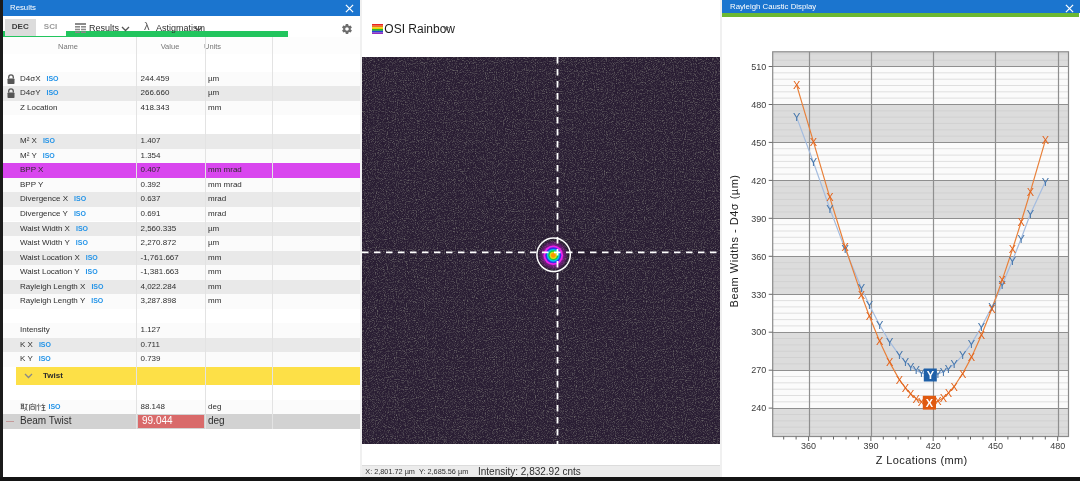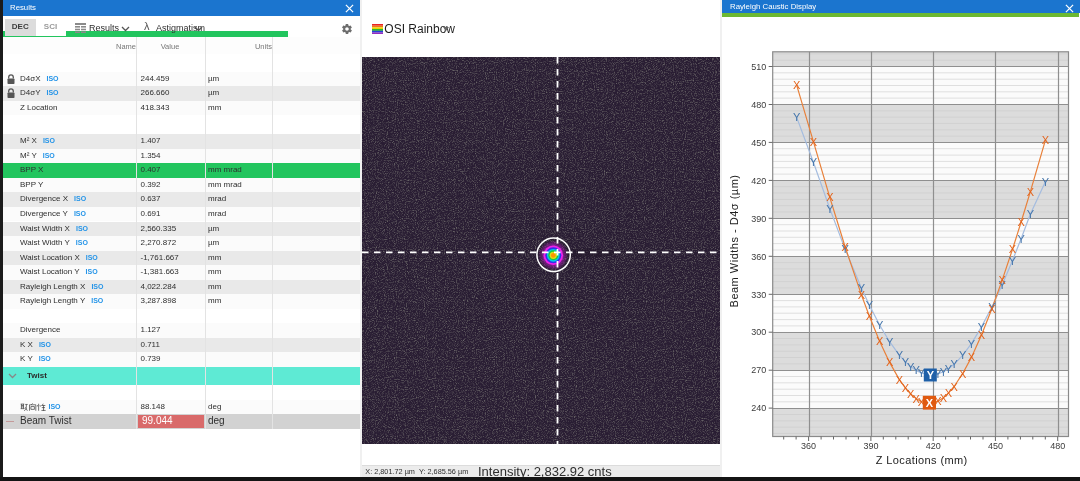--- a/index.html
+++ b/index.html
@@ -33,23 +33,23 @@
     <span style="position:absolute;left:144px;top:4px;font-size:11px;color:#555">λ</span>
     <span style="position:absolute;left:156px;top:6.5px;font-size:9px;color:#2e2e2e">Astigmatism</span>
     <svg width="9" height="6" viewBox="0 0 9 6" style="position:absolute;left:194px;top:9.5px">
         <path d="M1 1 L4.5 4.5 L8 1" fill="none" stroke="#555" stroke-width="1.3"></path>
       </svg>
     <svg width="12" height="12" viewBox="0 0 24 24" style="position:absolute;left:341px;top:6.5px">
         <path fill="#6d6d6d" d="M19.4 13c0-.3.1-.6.1-1s0-.7-.1-1l2.1-1.6c.2-.2.2-.4.1-.6l-2-3.5c-.1-.2-.4-.3-.6-.2l-2.5 1c-.5-.4-1.1-.7-1.7-1l-.4-2.6c0-.2-.2-.4-.5-.4h-4c-.2 0-.4.2-.5.4l-.4 2.6c-.6.2-1.1.6-1.7 1l-2.5-1c-.2-.1-.5 0-.6.2l-2 3.5c-.1.2-.1.5.1.6L4.5 11c0 .3-.1.6-.1 1s0 .7.1 1l-2.1 1.6c-.2.2-.2.4-.1.6l2 3.5c.1.2.4.3.6.2l2.5-1c.5.4 1.1.7 1.7 1l.4 2.6c0 .2.2.4.5.4h4c.2 0 .4-.2.5-.4l.4-2.6c.6-.2 1.1-.6 1.7-1l2.5 1c.2.1.5 0 .6-.2l2-3.5c.1-.2.1-.5-.1-.6L19.4 13zM12 15.5c-1.9 0-3.5-1.6-3.5-3.5s1.6-3.5 3.5-3.5 3.5 1.6 3.5 3.5-1.6 3.5-3.5 3.5z"></path>
       </svg>
   </div>
   <div style="position:absolute;left:0;top:37px;width:360px;height:17px;background:#fdfdfd">
-    <span style="position:absolute;left:0;width:136px;text-align:right;top:5px;font-size:7.5px;color:#777">Name</span>
+    <span style="position:absolute;left:0;width:136px;text-align:center;top:5px;font-size:7.5px;color:#777">Name</span>
     <span style="position:absolute;left:136px;width:68px;text-align:center;top:5px;font-size:7.5px;color:#777">Value</span>
-    <span style="position:absolute;left:204px;width:68px;text-align:right;top:5px;font-size:7.5px;color:#777">Units</span>
+    <span style="position:absolute;left:204px;width:68px;text-align:left;top:5px;font-size:7.5px;color:#777">Units</span>
   </div>
 <div style="position:absolute;left:0;top:71.8px;width:360px;height:14.55px;background:#fbfbfb;font-size:8px;line-height:14.55px;color:#2e2e2e">
       <svg width="10" height="11" viewBox="0 0 9 11" style="position:absolute;left:5.5px;top:2px">
         <path d="M2.2 4.5 V3.2 a2.3 2.3 0 0 1 4.6 0 V4.5" fill="none" stroke="#555" stroke-width="1.3"></path>
         <rect x="1" y="4.5" width="7" height="5.5" rx="0.8" fill="#555"></rect>
       </svg>
       <span style="position:absolute;left:20px;top:0;line-height:14.55px;white-space:nowrap">D4σX<span style="color:#2494e8;font-weight:bold;font-size:7px;margin-left:6px">ISO</span></span>
       <span style="position:absolute;left:140.5px;top:0;line-height:14.55px">244.459</span>
       <span style="position:absolute;left:208px;top:0;line-height:14.55px">µm</span>
     </div>
@@ -68,21 +68,21 @@
       <span style="position:absolute;left:208px;top:0;line-height:14.55px">mm</span>
     </div>
 <div style="position:absolute;left:0;top:134.2px;width:360px;height:14.55px;background:#e9e9e9;font-size:8px;line-height:14.55px;color:#2e2e2e">
       <span style="position:absolute;left:20px;top:0;line-height:14.55px;white-space:nowrap">M² X<span style="color:#2494e8;font-weight:bold;font-size:7px;margin-left:6px">ISO</span></span>
       <span style="position:absolute;left:140.5px;top:0;line-height:14.55px">1.407</span>
     </div>
 <div style="position:absolute;left:0;top:148.75px;width:360px;height:14.55px;background:#fbfbfb;font-size:8px;line-height:14.55px;color:#2e2e2e">
       <span style="position:absolute;left:20px;top:0;line-height:14.55px;white-space:nowrap">M² Y<span style="color:#2494e8;font-weight:bold;font-size:7px;margin-left:6px">ISO</span></span>
       <span style="position:absolute;left:140.5px;top:0;line-height:14.55px">1.354</span>
     </div>
-<div style="position:absolute;left:0;top:163.3px;width:360px;height:15px;background:#22c55e;font-size:8px;line-height:14.55px;color:#2e2e2e">
+<div style="position:absolute;left:0;top:163.3px;width:360px;height:15px;background:#d946ef;font-size:8px;line-height:14.55px;color:#2e2e2e">
       <span style="position:absolute;left:20px;top:0;line-height:14.55px;white-space:nowrap">BPP X</span>
       <span style="position:absolute;left:140.5px;top:0;line-height:14.55px">0.407</span>
       <span style="position:absolute;left:208px;top:0;line-height:14.55px">mm mrad</span>
     </div>
 <div style="position:absolute;left:0;top:177.85px;width:360px;height:14.55px;background:#fbfbfb;font-size:8px;line-height:14.55px;color:#2e2e2e">
       <span style="position:absolute;left:20px;top:0;line-height:14.55px;white-space:nowrap">BPP Y</span>
       <span style="position:absolute;left:140.5px;top:0;line-height:14.55px">0.392</span>
       <span style="position:absolute;left:208px;top:0;line-height:14.55px">mm mrad</span>
     </div>
 <div style="position:absolute;left:0;top:192.4px;width:360px;height:14.55px;background:#e9e9e9;font-size:8px;line-height:14.55px;color:#2e2e2e">
@@ -119,32 +119,32 @@
       <span style="position:absolute;left:20px;top:0;line-height:14.55px;white-space:nowrap">Rayleigh Length X<span style="color:#2494e8;font-weight:bold;font-size:7px;margin-left:6px">ISO</span></span>
       <span style="position:absolute;left:140.5px;top:0;line-height:14.55px">4,022.284</span>
       <span style="position:absolute;left:208px;top:0;line-height:14.55px">mm</span>
     </div>
 <div style="position:absolute;left:0;top:294.25px;width:360px;height:14.55px;background:#fbfbfb;font-size:8px;line-height:14.55px;color:#2e2e2e">
       <span style="position:absolute;left:20px;top:0;line-height:14.55px;white-space:nowrap">Rayleigh Length Y<span style="color:#2494e8;font-weight:bold;font-size:7px;margin-left:6px">ISO</span></span>
       <span style="position:absolute;left:140.5px;top:0;line-height:14.55px">3,287.898</span>
       <span style="position:absolute;left:208px;top:0;line-height:14.55px">mm</span>
     </div>
 <div style="position:absolute;left:0;top:323.35px;width:360px;height:14.55px;background:#fbfbfb;font-size:8px;line-height:14.55px;color:#2e2e2e">
-      <span style="position:absolute;left:20px;top:0;line-height:14.55px;white-space:nowrap">Divergence</span>
+      <span style="position:absolute;left:20px;top:0;line-height:14.55px;white-space:nowrap">Intensity</span>
       <span style="position:absolute;left:140.5px;top:0;line-height:14.55px">1.127</span>
     </div>
 <div style="position:absolute;left:0;top:337.9px;width:360px;height:14.55px;background:#e9e9e9;font-size:8px;line-height:14.55px;color:#2e2e2e">
       <span style="position:absolute;left:20px;top:0;line-height:14.55px;white-space:nowrap">K X<span style="color:#2494e8;font-weight:bold;font-size:7px;margin-left:6px">ISO</span></span>
       <span style="position:absolute;left:140.5px;top:0;line-height:14.55px">0.711</span>
     </div>
 <div style="position:absolute;left:0;top:352.45px;width:360px;height:14.55px;background:#fbfbfb;font-size:8px;line-height:14.55px;color:#2e2e2e">
       <span style="position:absolute;left:20px;top:0;line-height:14.55px;white-space:nowrap">K Y<span style="color:#2494e8;font-weight:bold;font-size:7px;margin-left:6px">ISO</span></span>
       <span style="position:absolute;left:140.5px;top:0;line-height:14.55px">0.739</span>
     </div>
-<div style="position:absolute;left:0;top:367.0px;width:360px;height:18.0px;background:#5eead4">
+<div style="position:absolute;left:16px;top:367.0px;width:360px;height:18.0px;background:#fde047">
       <svg width="9" height="6" viewBox="0 0 9 6" style="position:absolute;left:8px;top:5.5px">
         <path d="M1 1 L4.5 4.5 L8 1" fill="none" stroke="#888" stroke-width="1.3"></path>
       </svg>
       <span style="position:absolute;left:27px;top:0;line-height:18.0px;font-weight:bold;font-size:8px;color:#2c2c2c">Twist</span>
     </div>
 <div style="position:absolute;left:0;top:399.55px;width:360px;height:14.55px;background:#fbfbfb;font-size:8px;line-height:14.55px;color:#2e2e2e">
       <span style="position:absolute;left:20px;top:0;line-height:14.55px;white-space:nowrap"></span>
       <svg width="26" height="8.5" viewBox="0 0 37 12" style="position:absolute;left:20px;top:3px">
         <g stroke="#3a3a3a" stroke-width="1" fill="none">
           <path d="M1 1.5 H6 M2 1.5 V8 M5 1.5 V8 M2 3.5 H5 M2 5.5 H5 M1 8 H6.5 M7.5 2 H11 M9 2 V6 C9 8 8 10 6 11 M7.5 6 L10.5 11"></path>
@@ -203,21 +203,21 @@
 <circle cx="191.3" cy="198.3" r="5.0" fill="#1ec93a"></circle>
 <circle cx="191.3" cy="198.3" r="3.6" fill="#d8e018"></circle>
 <circle cx="191.3" cy="198.3" r="2.4" fill="#ff9400"></circle>
 <circle cx="191.60000000000002" cy="197.8" r="16.7" fill="none" stroke="#fff" stroke-width="1.5"></circle>
 <line x1="195.5" y1="0" x2="195.5" y2="387" stroke="#fff" stroke-width="1.8" stroke-dasharray="6.5 5.5"></line>
 <line x1="0" y1="195.3" x2="358" y2="195.3" stroke="#fff" stroke-width="1.8" stroke-dasharray="6.5 5.5"></line>
   </svg>
   <div style="position:absolute;left:0;top:465px;width:358px;height:12.5px;background:#ececec;border-top:1px solid #dcdcdc">
     <span style="position:absolute;left:3.3px;top:0;line-height:12px;font-size:7.3px;color:#2e2e2e">X: 2,801.72 µm</span>
     <span style="position:absolute;left:57px;top:0;line-height:12px;font-size:7.3px;color:#2e2e2e">Y: 2,685.56 µm</span>
-    <span style="position:absolute;left:116px;top:0;line-height:12px;font-size:13px;color:#2e2e2e">Intensity: 2,832.92 cnts</span>
+    <span style="position:absolute;left:116px;top:0;line-height:12px;font-size:10px;color:#2e2e2e">Intensity: 2,832.92 cnts</span>
   </div>
 </div>
 
 <div style="position:absolute;left:722px;top:0;width:358px;height:477px;background:#fff">
   <div class="title" style="left:0;width:358px;height:13px;line-height:13px"><span style="margin-left:8px">Rayleigh Caustic Display</span><svg width="9" height="9" viewBox="0 0 10 10" style="position:absolute;left:343px;top:3.5px">
         <path d="M1 1 L9 9 M9 1 L1 9" stroke="#fff" stroke-width="1.4"></path>
       </svg></div>
   <div style="position:absolute;left:0;top:13px;width:357px;height:3.5px;background:#6cb832"></div>
   <svg style="position:absolute;left:0;top:16px" width="358" height="461" viewBox="0 0 358 461">
 <rect x="50.7" y="35.8" width="295.8" height="384.7" fill="#fbfbfb"></rect>

